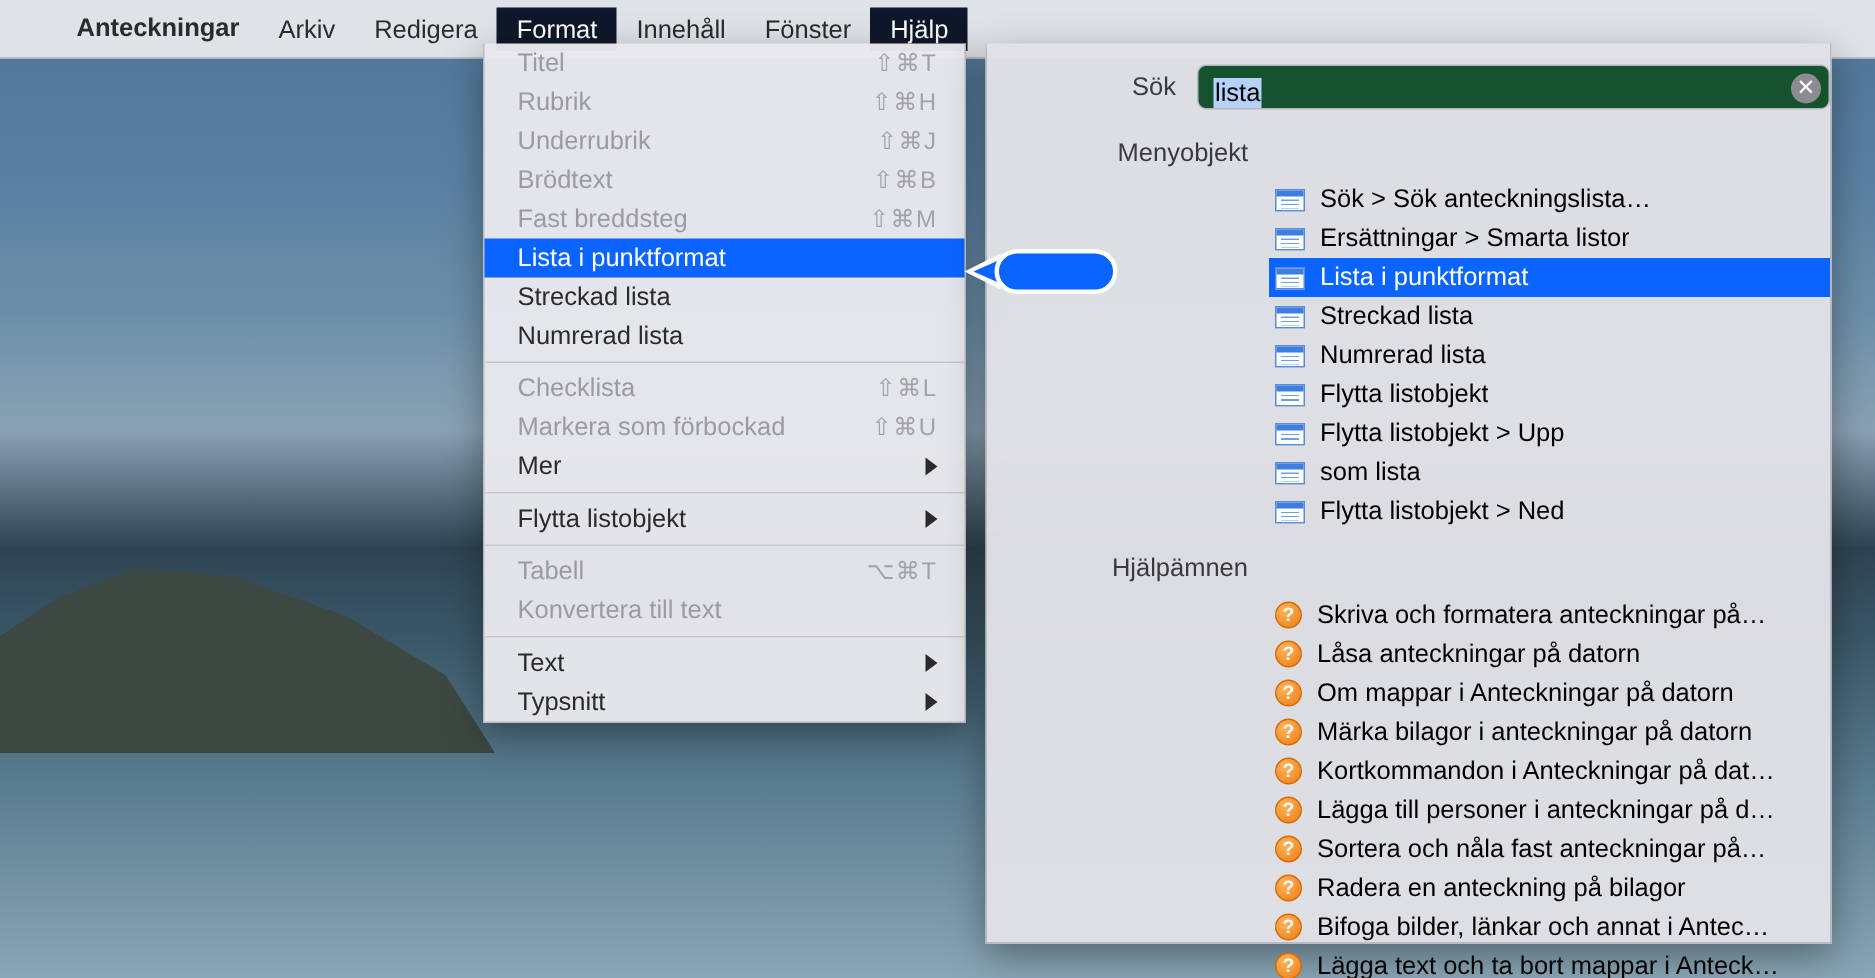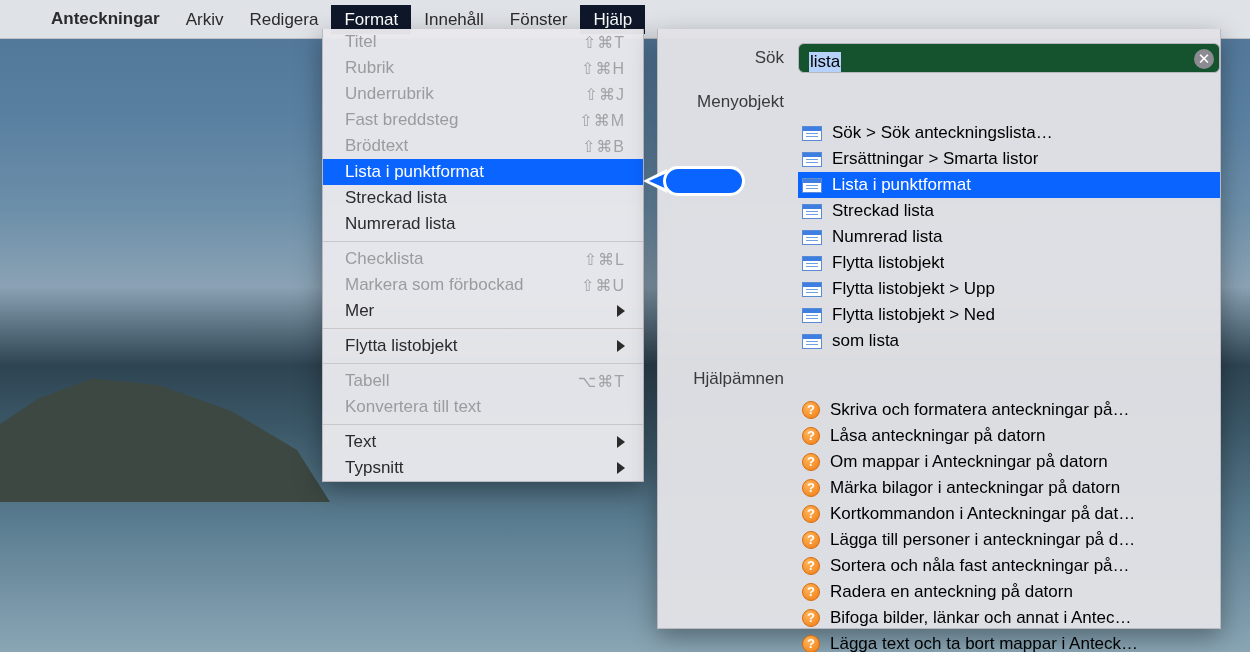--- a/index.html
+++ b/index.html
@@ -161,20 +161,21 @@
   .help-section {
     display: flex;
     padding: 6px 0 6px 0;
   }
   .help-section .sec-label {
     width: 140px;
     text-align: right;
     padding-right: 14px;
     padding-top: 3px;
     color: #3a3a3d;
+    margin-left: 48px;
   }
   .help-section .sec-items { flex: 1; margin-top: 31px; }
   .help-item {
     display: flex;
     align-items: center;
     padding: 3px 10px 3px 4px;
     height: 26px;
   }
   .help-item.highlight { background: #0a64ff; color: #fff; }
   .mi-icon {
@@ -248,26 +249,26 @@
     </div>
     <div class="dd-row disabled">
       <span>Rubrik</span>
       <span class="shortcut">⇧⌘H</span>
     </div>
     <div class="dd-row disabled">
       <span>Underrubrik</span>
       <span class="shortcut">⇧⌘J</span>
     </div>
     <div class="dd-row disabled">
+      <span>Brödtext</span>
+      <span class="shortcut">⇧⌘B</span>
+    </div>
+    <div class="dd-row disabled">
       <span>Fast breddsteg</span>
       <span class="shortcut">⇧⌘M</span>
-    </div>
-    <div class="dd-row disabled">
-      <span>Brödtext</span>
-      <span class="shortcut">⇧⌘B</span>
     </div>
     <div class="dd-row highlight">
       <span>Lista i punktformat</span>
     </div>
     <div class="dd-row">
       <span>Streckad lista</span>
     </div>
     <div class="dd-row">
       <span>Numrerad lista</span>
     </div>
@@ -349,25 +350,25 @@
         <div class="help-item">
           <div class="mi-icon"></div>
           <span class="item-text">Flytta listobjekt</span>
         </div>
         <div class="help-item">
           <div class="mi-icon"></div>
           <span class="item-text">Flytta listobjekt &gt; Upp</span>
         </div>
         <div class="help-item">
           <div class="mi-icon"></div>
+          <span class="item-text">som lista</span>
+        </div>
+        <div class="help-item">
+          <div class="mi-icon"></div>
           <span class="item-text">Flytta listobjekt &gt; Ned</span>
-        </div>
-        <div class="help-item">
-          <div class="mi-icon"></div>
-          <span class="item-text">som lista</span>
         </div>
       </div>
   </div>
 
   <div class="help-section">
     <div class="sec-label">Hjälpämnen</div>
     <div class="sec-items" id="topics-list">
         <div class="help-item">
           <div class="ht-icon">?</div>
           <span class="item-text">Skriva och formatera anteckningar på…</span>
@@ -391,21 +392,21 @@
         <div class="help-item">
           <div class="ht-icon">?</div>
           <span class="item-text">Lägga till personer i anteckningar på d…</span>
         </div>
         <div class="help-item">
           <div class="ht-icon">?</div>
           <span class="item-text">Sortera och nåla fast anteckningar på…</span>
         </div>
         <div class="help-item">
           <div class="ht-icon">?</div>
-          <span class="item-text">Radera en anteckning på datorn</span>
+          <span class="item-text">Radera en anteckning på bilagor</span>
         </div>
         <div class="help-item">
           <div class="ht-icon">?</div>
           <span class="item-text">Bifoga bilder, länkar och annat i Antec…</span>
         </div>
         <div class="help-item">
           <div class="ht-icon">?</div>
           <span class="item-text">Lägga text och ta bort mappar i Anteck…</span>
         </div>
       </div>

